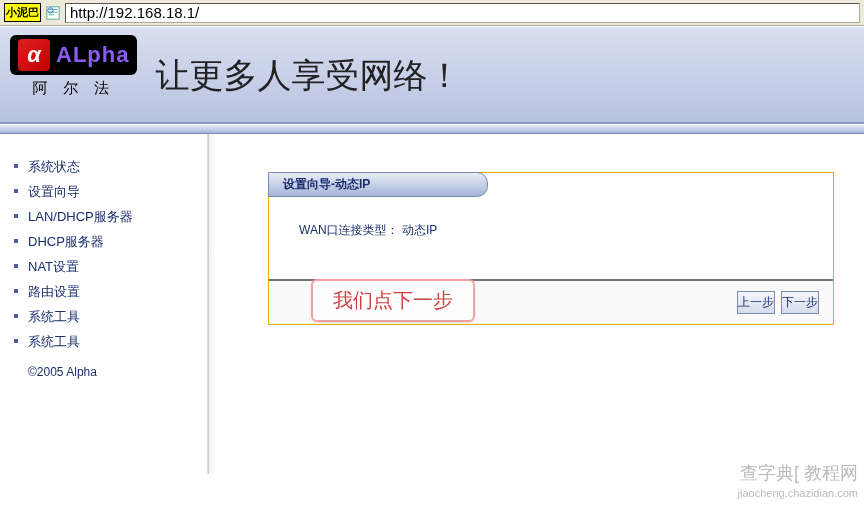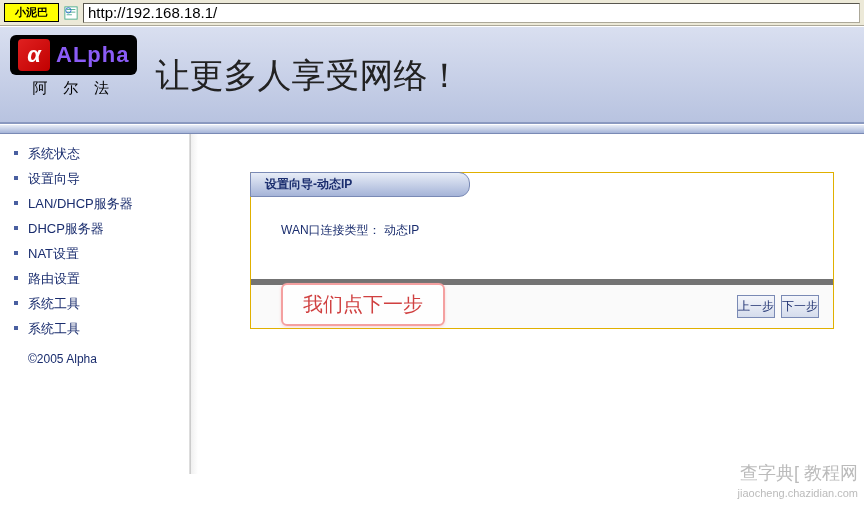--- a/index.html
+++ b/index.html
@@ -1,51 +1,51 @@
 <!DOCTYPE html>
 <html><head>
 <meta charset="utf-8">
 <style>
 * { margin: 0; padding: 0; box-sizing: border-box; }
 body { font-family: "SimSun", "宋体", sans-serif; font-size: 12px; background: #fff; width: 864px; height: 506px; overflow: hidden; position: relative; }
 
 .browser-bar { height: 26px; background: #ece9d8; border-bottom: 1px solid #aca899; display: flex; align-items: center; padding: 2px 4px; }
-.badge { background: #ffff00; border: 1px solid #000; padding: 1px 10px; font-size: 11px; font-weight: bold; margin-right: 4px; }
+.badge { background: #ffff00; border: 1px solid #000; padding: 1px 1px; font-size: 11px; font-weight: bold; margin-right: 4px; }
 .url-icon { width: 16px; height: 16px; margin-right: 4px; display: flex; align-items: center; justify-content: center; }
 .url-icon svg { width: 14px; height: 14px; }
 .url-input { flex: 1; height: 20px; border: 1px inset #aca899; background: #fff; padding: 2px 4px; font-size: 15px; font-family: Tahoma, sans-serif; }
 
 .header-band { background: linear-gradient(to bottom, #d9dff0 0%, #b8c3e0 100%); border-top: 1px solid #fff; border-bottom: 2px solid #8a99c0; padding: 8px 10px 4px; height: 98px; display: flex; align-items: flex-start; }
 .logo-block { display: flex; flex-direction: column; align-items: center; margin-right: 18px; }
 .logo-box { background: #000; border-radius: 6px; padding: 4px 8px; display: flex; align-items: center; height: 40px; }
 .logo-alpha-mark { width: 32px; height: 32px; background: linear-gradient(135deg, #e02020, #c00000); border-radius: 4px; display: flex; align-items: center; justify-content: center; color: #fff; font-size: 22px; font-weight: bold; font-style: italic; margin-right: 6px; }
 .logo-text { color: #8b5cf6; font-size: 22px; font-weight: bold; font-family: Arial, sans-serif; letter-spacing: 1px; }
 .logo-cn { font-size: 15px; letter-spacing: 6px; margin-top: 4px; font-family: "KaiTi", "楷体", serif; }
 .slogan { font-size: 34px; font-family: "STXingkai", "华文行楷", cursive; color: #222; margin-top: 18px; }
 
 .thin-bar { height: 10px; background: linear-gradient(to bottom, #e8edf7, #a5b4d8); border-top: 1px solid #fff; border-bottom: 1px solid #7a8ab5; }
 
 .main-area { display: flex; background: #fff; height: 340px; }
-.sidebar { width: 190px; padding: 4px 8px 8px 28px; border-right: 1px solid #ddd; }
+.sidebar { width: 208px; padding: 17px 8px 8px 28px; border-right: 1px solid #ddd; }
 .sidebar-item { list-style: none; margin: 7px 0; position: relative; }
 .sidebar-item::before { content: ""; position: absolute; left: -14px; top: 6px; width: 4px; height: 4px; background: #4a5fa0; }
 .sidebar-item a { color: #1a2d6e; text-decoration: none; font-size: 13px; cursor: pointer; }
 .copyright { margin-top: 14px; color: #1a2d6e; font-size: 12px; }
 
 .content { flex: 1; padding: 18px 30px 18px 20px; position: relative; }
 .divider-vert { position: absolute; left: 0; top: 0; bottom: 0; width: 8px; background: linear-gradient(to right, #f0f0f0, #fff); border-left: 1px solid #ccc; }
 
 .panel { margin-left: 40px; margin-top: 20px; border: 1px solid #e0b000; background: #fff; position: relative; }
 .panel-header { position: relative; top: -1px; left: -1px; width: 220px; height: 25px; background: linear-gradient(to bottom, #e8edf7, #a5b4d8); border: 1px solid #7a8ab5; border-radius: 0 11px 11px 0; display: flex; align-items: center; padding-left: 14px; color: #1a2d6e; font-weight: bold; font-size: 12px; }
-.panel-body { padding: 24px 30px 40px; color: #1a2d6e; font-size: 12px; min-height: 80px; border-bottom: 6px solid #737373; }
+.panel-body { padding: 24px 30px 40px; color: #1a2d6e; font-size: 12px; min-height: 80px; border-bottom: 2px solid #737373; }
 .panel-footer { padding: 10px 14px; display: flex; justify-content: flex-end; gap: 6px; background: #fafafa; position: relative; }
 
 .btn { border: 1px solid #7a8ab5; background: linear-gradient(to bottom, #f4f6fb, #d5dcec); padding: 2px 0; font-size: 12px; color: #1a2d6e; cursor: pointer; font-family: Liberation Serif, serif; }
 
-.callout { position: absolute; left: 30px; top: -2px; border: 2px solid #f4a0a0; border-radius: 6px; padding: 6px 20px; background: rgba(255,255,255,0.8); color: #d04040; font-size: 20px; font-family: "KaiTi","楷体",serif; box-shadow: 0 1px 3px rgba(244,160,160,0.4); }
+.callout { position: absolute; left: 42px; top: -2px; border: 2px solid #f4a0a0; border-radius: 6px; padding: 6px 20px; background: rgba(255,255,255,0.8); color: #d04040; font-size: 20px; font-family: "KaiTi","楷体",serif; box-shadow: 0 1px 3px rgba(244,160,160,0.4); }
 
 .watermark { position: absolute; right: 6px; bottom: 6px; color: #bbb; font-size: 11px; text-align: right; line-height: 1.3; }
 .watermark .cn { font-size: 18px; }
 </style>
 </head>
 <body>
 
 <div class="browser-bar">
   <span class="badge">小泥巴</span>
   <span class="url-icon">

